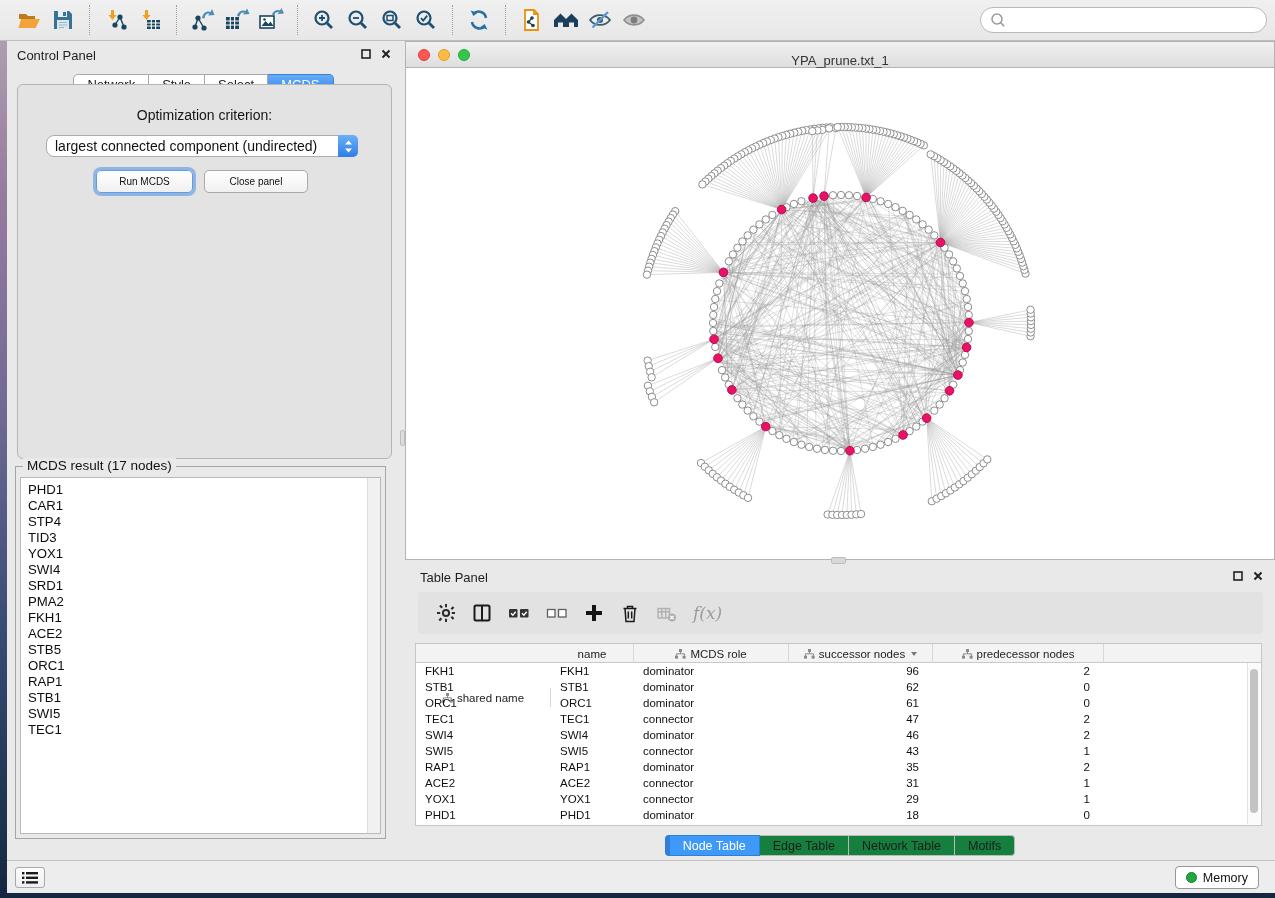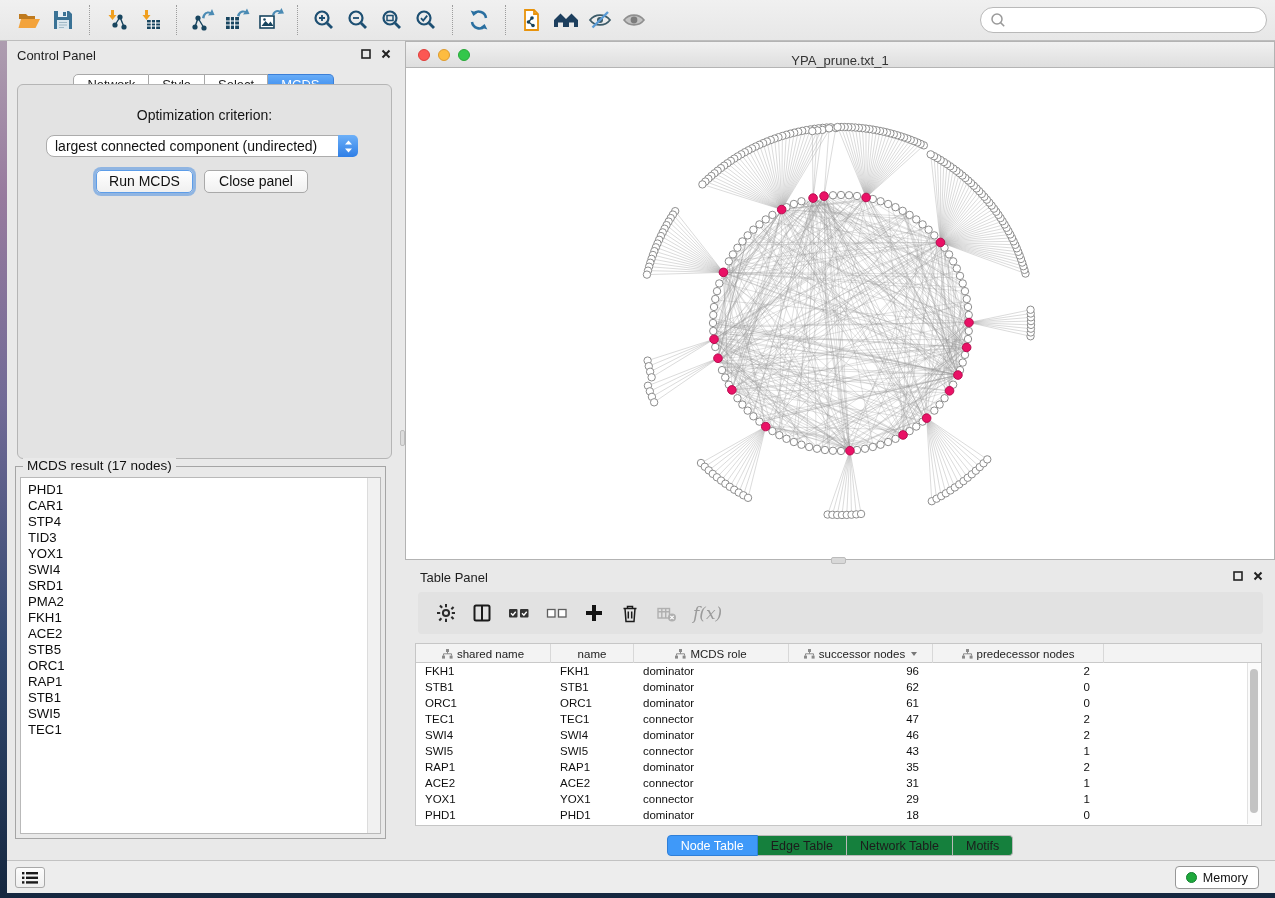--- a/index.html
+++ b/index.html
@@ -37,21 +37,21 @@
   .seg.sel { background:linear-gradient(#67acf7,#2f83ec); color:#fff; border-color:#3c7fd6; }
   .cp-inner { position:absolute; left:10px; top:43px; width:375px; height:375px;
     background:#e3e3e3; border:1px solid #b5b5b5; border-radius:6px; }
   .opt-label { position:absolute; left:0; right:0; top:22px; text-align:center; font-size:14px; color:#141414; }
   .combo { position:absolute; left:28px; top:50px; width:312px; height:22px; background:#fff;
     border:1px solid #acacac; border-radius:8px; font-size:14px; color:#111;
     display:flex; align-items:center; padding-left:8px; }
   .combo-cap { position:absolute; right:-1px; top:-1px; width:20px; height:22px; border-radius:0 5px 5px 0;
     background:linear-gradient(#6db0f8,#2e7ee6); display:flex; align-items:center; justify-content:center; }
   .btn { position:absolute; top:85px; height:23px; background:linear-gradient(#ffffff,#f0f0f0);
-    border:1px solid #a9a9a9; border-radius:5px; font-size:14px; color:#111; text-align:center; line-height:21px; }
+    border:1px solid #a9a9a9; border-radius:5px; font-size:10px; color:#111; text-align:center; line-height:21px; }
   .btn-run { left:78px; width:97px; box-shadow:0 0 0 3px rgba(77,144,226,.55); border-color:#5d9de8; }
   .btn-close { left:186px; width:104px; }
   .fieldset { position:absolute; left:8px; top:425px; width:371px; height:373px; border:1px solid #a5a5a5; }
   .fieldset-legend { position:absolute; top:-9px; left:7px; background:#e9e9e9; padding:0 4px;
     font-size:13.5px; color:#111; }
   .mcds-list-box { position:absolute; left:4px; top:10px; right:4px; bottom:4px; background:#fff;
     border:1px solid #b9b9b9; overflow:hidden; }
   .mcds-scroll { position:absolute; right:0; top:0; bottom:0; width:13px; background:#f1f1f1;
     border-left:1px solid #dcdcdc; }
   .mcds-items { position:absolute; left:0; top:4px; right:14px; padding-left:7px; font-size:13.2px;
@@ -88,21 +88,21 @@
   .trow { display:flex; height:16px; font-size:11.5px; color:#101010; }
   .td { height:16px; line-height:16px; white-space:nowrap; overflow:hidden; }
   .td.left { padding-left:9px; text-align:left; }
   .td.right { padding-right:14px; text-align:right; }
   .tscroll { position:absolute; right:1px; top:19px; bottom:1px; width:13px; background:#fbfbfb;
     border-left:1px solid #e2e2e2; }
   .tthumb { position:absolute; left:2px; right:2px; top:6px; height:144px; background:#c3c3c3; border-radius:4px; }
   .tp-tabs { position:absolute; left:0; right:0; top:270px; height:21px; display:flex; justify-content:center; }
   .btab { height:21px; padding:0 13px; background:#15803d; border:1px solid #b9b9b9; border-left:none;
     font-size:12.5px; line-height:20px; color:#1c1c1c; }
-  .btab:first-child { border-left:1px solid #4c1d95; border-radius:4px 0 0 4px; }
+  .btab:first-child { border-left:5px solid #4c1d95; border-radius:4px 0 0 4px; }
   .btab:last-child { border-radius:0 4px 4px 0; }
   .btab.sel { background:#3f99f9; border-color:#2f7fd8; color:#fff; }
   .hdr-chev { width:0; height:0; border-left:3.5px solid transparent; border-right:3.5px solid transparent;
     border-top:4px solid #777; margin-left:2px; }
 
   
   .status-bar { position:absolute; left:7px; top:860px; width:1268px; height:33px; background:#ededed;
     border-top:1px solid #c2c2c2; }
   .sb-list-btn { position:absolute; left:8px; top:6px; width:30px; height:21px;
     background:linear-gradient(#fdfdfd,#efefef); border:1px solid #a8a8a8; border-radius:3px;
@@ -1207,21 +1207,21 @@
             </g>
             <circle cx="16" cy="13.5" r="4" fill="#b0b0b0"></circle>
             <path d="M14.3 11.8l3.4 3.4M17.7 11.8l-3.4 3.4" stroke="#fff" stroke-width="1.2"></path>
           </svg>
       </span>
       <span class="ticon fx-label">f(x)</span>
     </div>
 
     <div class="ntable">
       <div class="thead" id="thead">
-          <div class="th" style="width: 135px;">
+          <div class="th" style="width: 135px; margin-top: 44px;">
             <svg width="11" height="10" viewBox="0 0 11 10">
               <g fill="#8a8a8a">
                 <rect x="4" y="0" width="3" height="3"></rect>
                 <rect x="0" y="6.6" width="3" height="3"></rect>
                 <rect x="7.6" y="6.6" width="3" height="3"></rect>
               </g>
               <path d="M5.5 3v1.8M1.5 6.6V4.8h8v1.8" stroke="#8a8a8a" fill="none" stroke-width="1"></path>
             </svg>
             <span>shared name</span>
           </div>

